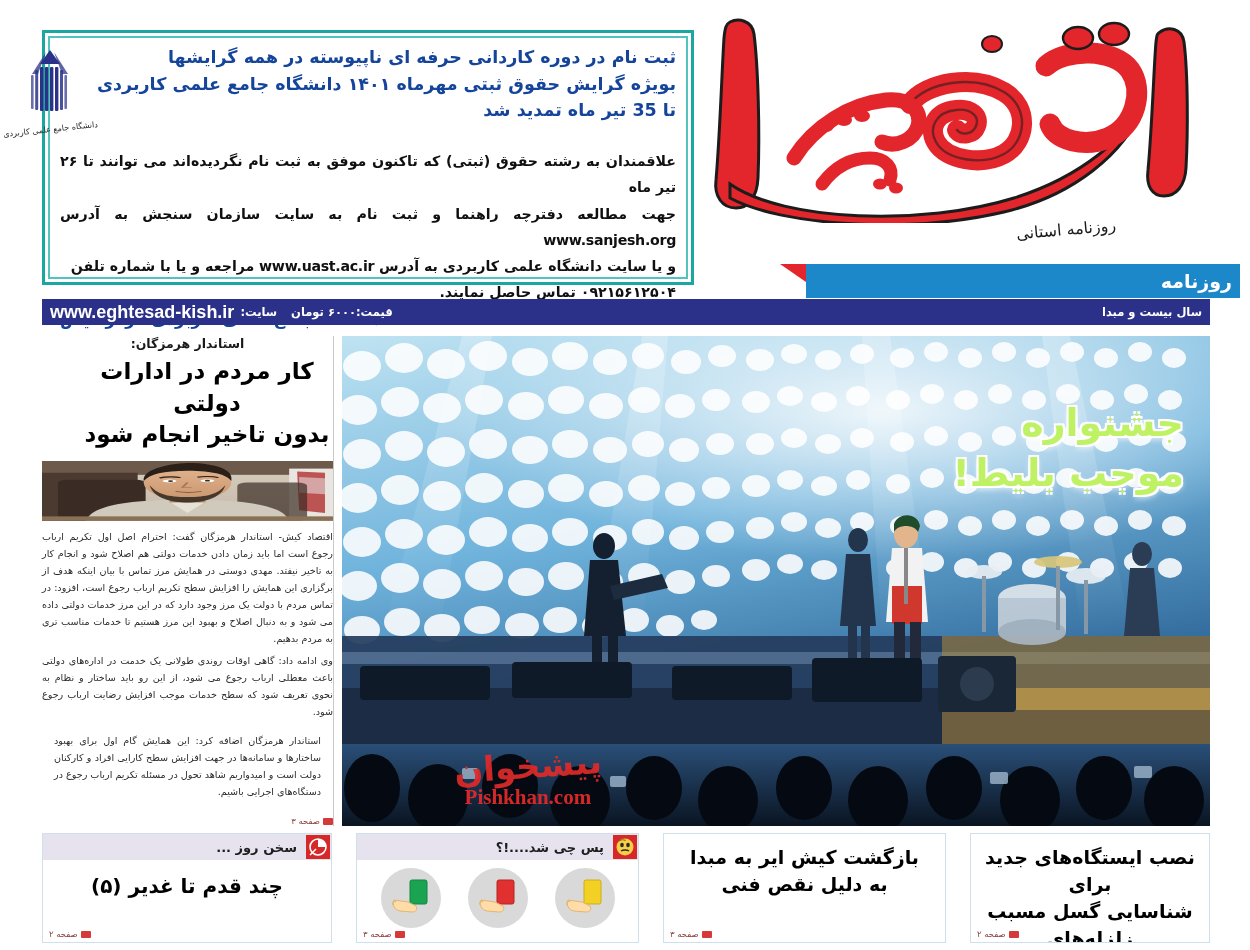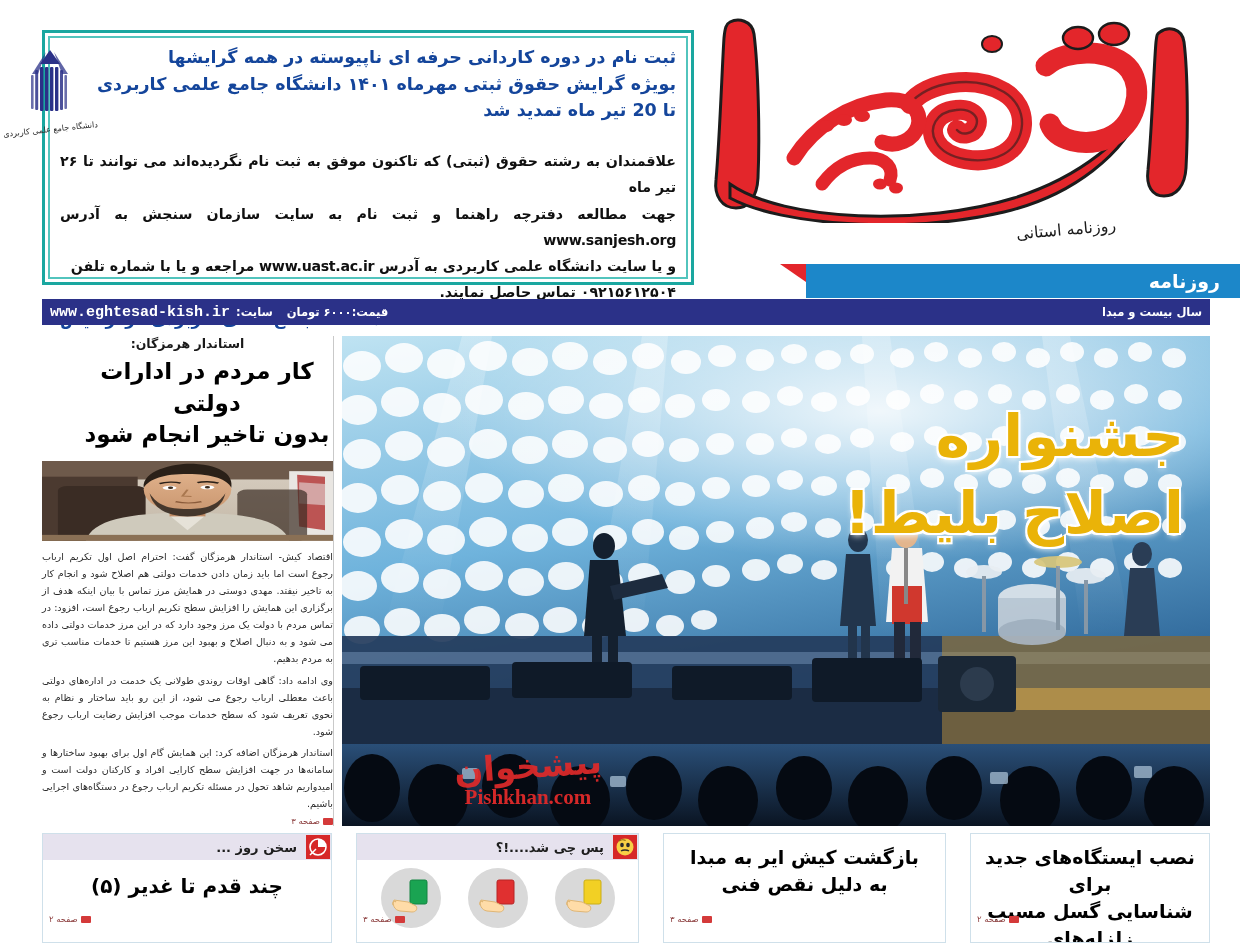--- a/index.html
+++ b/index.html
@@ -112,21 +112,21 @@
     transform:rotate(-5deg);
     white-space:nowrap;
   }
   .blue-strip{
     position:absolute;
     right:0;top:250px;
     width:434px;height:34px;
     background:#1c87c9;
     color:#fff;font-weight:bold;font-size:19px;
     display:flex;align-items:center;justify-content:flex-start;
-    padding-right:20px;box-sizing:border-box;
+    padding-right:8px;box-sizing:border-box;
   }
   .red-tri{
     position:absolute;
     right:434px;top:250px;
     width:0;height:0;
     border-top:18px solid #e3262b;
     border-left:26px solid transparent;
   }
 
   
@@ -141,22 +141,22 @@
     box-sizing:border-box;
     padding:0 8px;
     direction:rtl;
   }
   .info-bar .seg{white-space:nowrap;}
   .info-year{margin-left:auto;padding-left:14px;}
   .info-date{flex:0 0 auto;margin-top:44px;}
   .info-price{margin-right:auto;padding-right:10px;}
   .info-site{padding-right:14px;display:flex;align-items:center;gap:6px;}
   .info-site .url{
-    font-family:Liberation Mono, monospace;
-    font-size:15px;letter-spacing:0px;
+    font-family:Liberation Sans, sans-serif;
+    font-size:18px;letter-spacing:0px;
   }
 
   
   .main-area{
     position:absolute;
     left:42px;top:336px;
     width:1168px;height:490px;
     display:flex;flex-direction:row-reverse;
     gap:8px;
   }
@@ -213,23 +213,23 @@
     flex:1;
     position:relative;
     overflow:hidden;
     background:#0c2340;
   }
   .big-photo svg{display:block;width:100%;height:100%;}
   .overlay-title{
     position:absolute;
     right:26px;top:62px;
     direction:rtl;text-align:right;
-    color:#eab308;
+    color:#bef264;
     font-weight:bold;
-    font-size:58px;
+    font-size:38px;
     line-height:1.32;
     text-shadow:
       2px 2px 0 #ffffff, -2px 2px 0 #ffffff,
       2px -2px 0 #ffffff, -2px -2px 0 #ffffff,
       0 3px 6px rgba(255,255,255,0.85);
     letter-spacing:-1px;
   }
   .overlay-title .l2{display:block;}
   .watermark{
     position:absolute;
@@ -292,21 +292,21 @@
     direction:rtl;text-align:center;
     font-size:20px;font-weight:bold;color:#000;
     padding:12px 8px 0 8px;
     line-height:1.42;
     letter-spacing:-0.3px;
   }
   .bbox.b4 .bbox-title,.bbox.b3 .bbox-title{
     font-size:19px;padding-top:10px;
   }
   .bbox .page-ref{
-    position:absolute;left:6px;bottom:18px;margin:0;
+    position:absolute;left:6px;bottom:3px;margin:0;
   }
   .cards-row{
     display:flex;flex-direction:row;justify-content:space-around;
     align-items:center;
     padding:6px 10px 0 10px;
     height:70px;box-sizing:border-box;
   }
   .card-circle{
     width:60px;height:60px;border-radius:50%;
     background:#d9d9d9;
@@ -320,21 +320,21 @@
 <div class="page">
 
   <div class="top-area">
 
     <div class="ad-box">
       <div class="ad-inner">
         <div class="ad-top">
           <div class="ad-head-text">
             <div class="l">ثبت نام در دوره کاردانی حرفه ای ناپیوسته در همه گرایشها</div>
             <div class="l">بویژه گرایش حقوق ثبتی مهرماه ۱۴۰۱ دانشگاه جامع علمی کاربردی</div>
-            <div class="l">تا 20 تیر ماه تمدید شد</div>
+            <div class="l">تا 35 تیر ماه تمدید شد</div>
           </div>
           <div class="uast-logo">
             <svg width="60" height="74" viewBox="0 0 60 74">
               <g fill="#2b3188">
                 <path d="M30 2 L40 16 L20 16 Z"></path>
                 <rect x="20" y="19" width="3.4" height="44" rx="1"></rect>
                 <rect x="25" y="19" width="3.4" height="44" rx="1"></rect>
                 <rect x="30" y="19" width="3.4" height="44" rx="1"></rect>
                 <rect x="35" y="19" width="3.4" height="44" rx="1"></rect>
                 <rect x="15.2" y="22" width="3" height="40" rx="1" opacity=".85"></rect>
@@ -468,21 +468,21 @@
           <path d="M146 62 L141 76 L150 77" stroke="#a9774f" stroke-width="2.4" fill="none"></path>
           <path d="M134 88 C142 92 152 92 160 88" stroke="#8a5b3a" stroke-width="2.6" fill="none"></path>
 
           <rect x="0" y="160" width="292" height="13" fill="#8a7055"></rect>
         </svg>
       </div>
 
       <div class="art-body">
         <p style="margin:0 0 4px 0;">اقتصاد کیش- استاندار هرمزگان گفت: احترام اصل اول تکریم ارباب رجوع است اما باید زمان دادن خدمات دولتی هم اصلاح شود و انجام کار به تاخیر نیفتد. مهدی دوستی در همایش مرز تماس با بیان اینکه هدف از برگزاری این همایش را افزایش سطح تکریم ارباب رجوع است، افزود: در تماس مردم با دولت یک مرز وجود دارد که در این مرز خدمات دولتی داده می شود و به دنبال اصلاح و بهبود این مرز هستیم تا خدمات مناسب تری به مردم بدهیم.</p>
         <p style="margin:0 0 4px 0;">وی ادامه داد: گاهی اوقات روندی طولانی یک خدمت در اداره‌های دولتی باعث معطلی ارباب رجوع می شود، از این رو باید ساختار و نظام به نحوی تعریف شود که سطح خدمات موجب افزایش رضایت ارباب رجوع شود.</p>
-        <p style="margin:0;">استاندار هرمزگان اضافه کرد: این همایش گام اول برای بهبود ساختارها و سامانه‌ها در جهت افزایش سطح کارایی افراد و کارکنان دولت است و امیدواریم شاهد تحول در مسئله تکریم ارباب رجوع در دستگاه‌های اجرایی باشیم.</p>
+        <p style="margin:12px;">استاندار هرمزگان اضافه کرد: این همایش گام اول برای بهبود ساختارها و سامانه‌ها در جهت افزایش سطح کارایی افراد و کارکنان دولت است و امیدواریم شاهد تحول در مسئله تکریم ارباب رجوع در دستگاه‌های اجرایی باشیم.</p>
       </div>
       <div class="page-ref">
         <span class="ref-chip"></span>
         <span>صفحه ۳</span>
       </div>
     </div>
 
     <div class="big-photo">
       <svg viewBox="0 0 868 490" preserveAspectRatio="none">
         <defs>
@@ -746,21 +746,21 @@
         <g fill="#9fb6cc" opacity=".8">
           <rect x="120" y="432" width="16" height="11" rx="2"></rect>
           <rect x="268" y="440" width="16" height="11" rx="2"></rect>
           <rect x="648" y="436" width="18" height="12" rx="2"></rect>
           <rect x="792" y="430" width="18" height="12" rx="2"></rect>
         </g>
       </svg>
 
       <div class="overlay-title">
         <span class="l2">جشنواره</span>
-        <span class="l2">اصلاح بلیط!</span>
+        <span class="l2">موجب بلیط!</span>
       </div>
 
       <div class="watermark">
         <span class="fa">پیشخوان</span>
         <span class="en">Pishkhan.com</span>
       </div>
     </div>
   </div>
 
   <div class="bottom-row">

